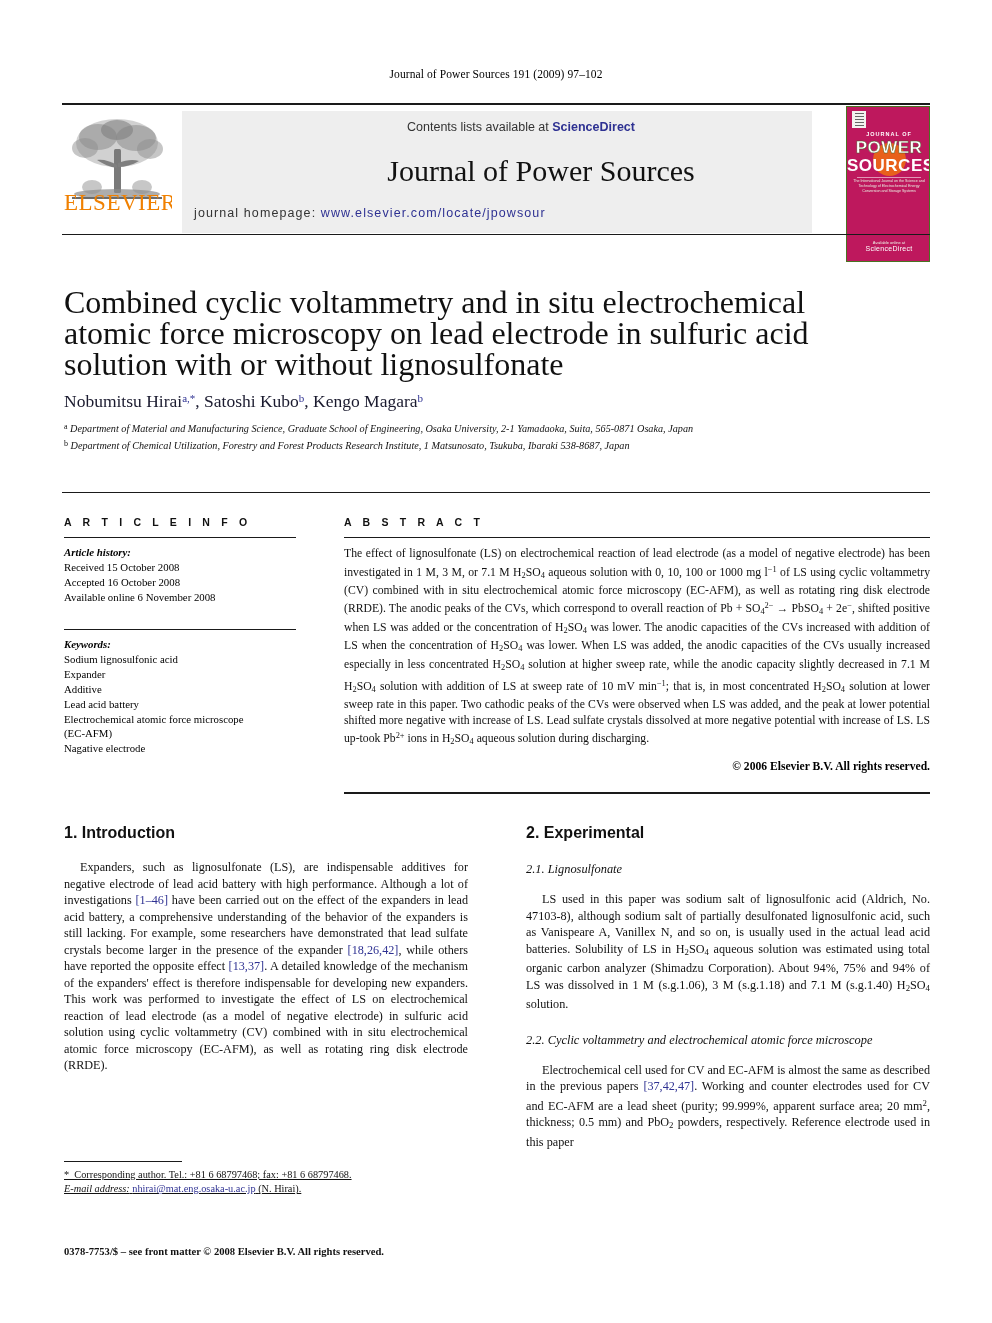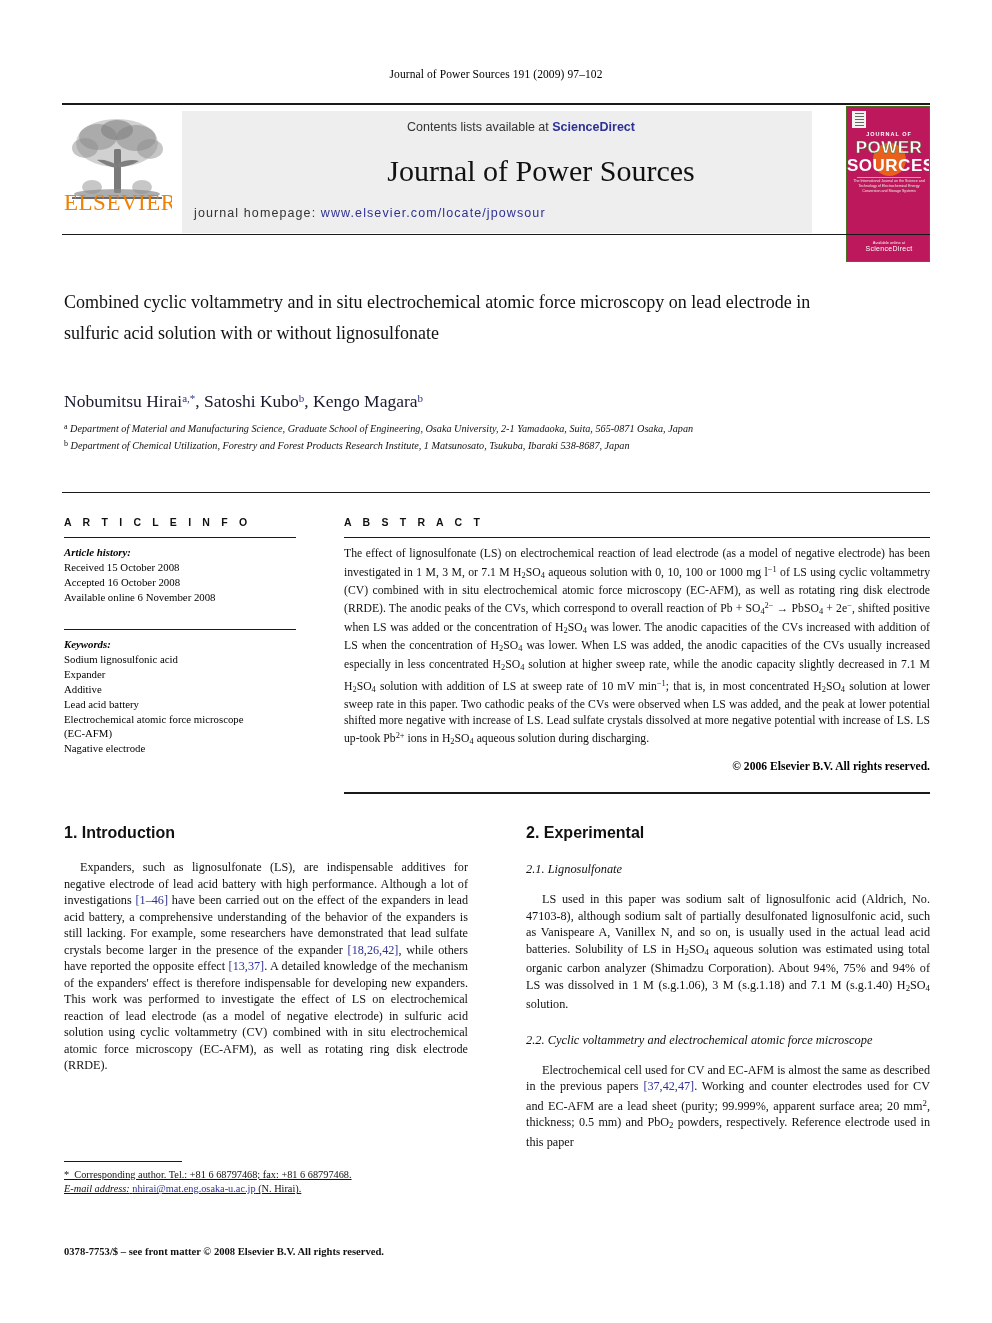--- a/index.html
+++ b/index.html
@@ -212,21 +212,21 @@
     letter-spacing: .3px;
   }
 
   
   .title {
     position: absolute;
     left: 64px;
     top: 287px;
     width: 770px;
     font-family: "Liberation Serif", serif;
-    font-size: 18px;
+    font-size: 32px;
     line-height: 31px;
     color: #111;
   }
   .authors {
     position: absolute;
     left: 64px;
     top: 391px;
     width: 800px;
     font-family: "Liberation Serif", serif;
     font-size: 17.5px;

